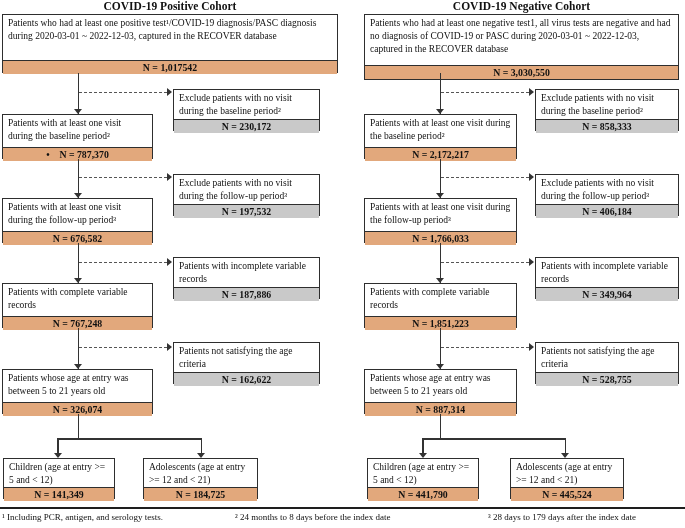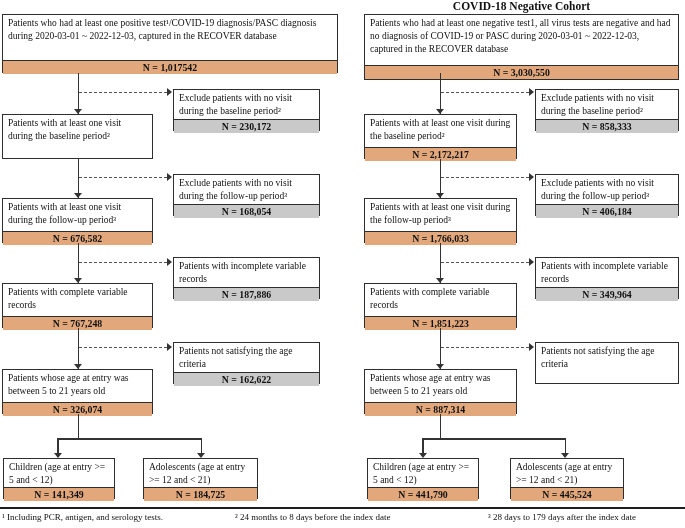--- a/index.html
+++ b/index.html
@@ -33,45 +33,47 @@
   .arrr{position:absolute;width:0;height:0;border-top:4px solid transparent;
         border-bottom:4px solid transparent;border-left:5.5px solid #333;}
   .rule{position:absolute;height:1.6px;background:#1e1e1e;}
   .fnote{position:absolute;font-size:9px;line-height:11px;white-space:nowrap;}
 </style>
 </head>
 <body>
 
 <div id="stage" style="--hl: #e2a87c; --gr: #c9c9c9;">
 
+  <div class="title" style="left:2px;width:336px">COVID-19 Positive Cohort</div>
 
   <div class="box" style="left:2px;top:14px;width:336px;height:59px">
     <div class="btxt" style="height:43px">Patients who had at least one positive test¹/COVID-19 diagnosis/PASC diagnosis during 2020-03-01 ~ 2022-12-03, captured in the RECOVER database</div>
     <div class="nbar">N = 1,017542</div>
   </div>
 
   <div class="vline" style="left:77.5px;top:73px;height:41px"></div>
   <div class="arrd" style="left:74.3px;top:108.5px"></div>
   <div class="dash" style="left:79px;top:91.5px;width:88px"></div>
   <div class="arrr" style="left:167px;top:88px"></div>
   <div class="box" style="left:173px;top:89px;width:147px;height:42px">
     <div class="btxt" style="height:27px">Exclude patients with no visit during the baseline period²</div>
     <div class="nbar gray">N = 230,172</div>
   </div>
   <div class="box" style="left:2px;top:114px;width:151px;height:45px">
     <div class="btxt" style="height:30px">Patients with at least one visit during the baseline period²</div>
+    <div class="nbar">• N = 787,370</div>
   </div>
 
   <div class="vline" style="left:77.5px;top:159px;height:39px"></div>
   <div class="arrd" style="left:74.3px;top:192.5px"></div>
   <div class="dash" style="left:79px;top:176.5px;width:88px"></div>
   <div class="arrr" style="left:167px;top:173px"></div>
   <div class="box" style="left:173px;top:174px;width:147px;height:42px">
     <div class="btxt" style="height:27px">Exclude patients with no visit during the follow-up period³</div>
-    <div class="nbar gray">N = 168,054</div>
+    <div class="nbar gray">N = 197,532</div>
   </div>
   <div class="box" style="left:2px;top:198px;width:151px;height:45px">
     <div class="btxt" style="height:30px">Patients with at least one visit during the follow-up period³</div>
     <div class="nbar">N = 676,582</div>
   </div>
 
   <div class="vline" style="left:77.5px;top:243px;height:40px"></div>
   <div class="arrd" style="left:74.3px;top:277.5px"></div>
   <div class="dash" style="left:79px;top:261.5px;width:88px"></div>
   <div class="arrr" style="left:167px;top:258px"></div>
@@ -106,21 +108,21 @@
 
   <div class="box" style="left:3px;top:458px;width:112px;height:41px">
     <div class="btxt" style="height:26px">Children (age at entry &gt;= 5 and &lt; 12)</div>
     <div class="nbar">N = 141,349</div>
   </div>
   <div class="box" style="left:143px;top:458px;width:115px;height:41px">
     <div class="btxt" style="height:26px">Adolescents (age at entry &gt;= 12 and &lt; 21)</div>
     <div class="nbar">N = 184,725</div>
   </div>
 
-  <div class="title" style="left:364px;width:315px">COVID-18 Negative Cohort</div>
+  <div class="title" style="left:364px;width:315px">COVID-19 Negative Cohort</div>
 
   <div class="box" style="left:364px;top:14px;width:315px;height:66px">
     <div class="btxt" style="height:43px">Patients who had at least one negative test1, all virus tests are negative and had no diagnosis of COVID-19 or PASC during 2020-03-01 ~ 2022-12-03, captured in the RECOVER database</div>
     <div class="nbar">N = 3,030,550</div>
   </div>
 
   <div class="vline" style="left:439.5px;top:73px;height:41px"></div>
   <div class="arrd" style="left:436.3px;top:108.5px"></div>
   <div class="dash" style="left:441px;top:91.5px;width:88px"></div>
   <div class="arrr" style="left:529px;top:88px"></div>
@@ -158,20 +160,21 @@
     <div class="btxt" style="height:30px">Patients with complete variable records</div>
     <div class="nbar">N = 1,851,223</div>
   </div>
 
   <div class="vline" style="left:439.5px;top:328px;height:41px"></div>
   <div class="arrd" style="left:436.3px;top:363.5px"></div>
   <div class="dash" style="left:441px;top:346.5px;width:88px"></div>
   <div class="arrr" style="left:529px;top:343px"></div>
   <div class="box" style="left:535px;top:342px;width:144px;height:42px">
     <div class="btxt" style="height:27px">Patients not satisfying the age criteria</div>
+    <div class="nbar gray">N = 528,755</div>
   </div>
   <div class="box" style="left:364px;top:369px;width:153px;height:45px">
     <div class="btxt" style="height:30px">Patients whose age at entry was between 5 to 21 years old</div>
     <div class="nbar">N = 887,314</div>
   </div>
 
   <div class="vline" style="left:439.5px;top:414px;height:24px"></div>
   <div class="hline" style="left:422px;top:438px;width:144px"></div>
   <div class="vline" style="left:422px;top:438px;height:15px"></div>
   <div class="arrd" style="left:418.8px;top:452.5px"></div>

